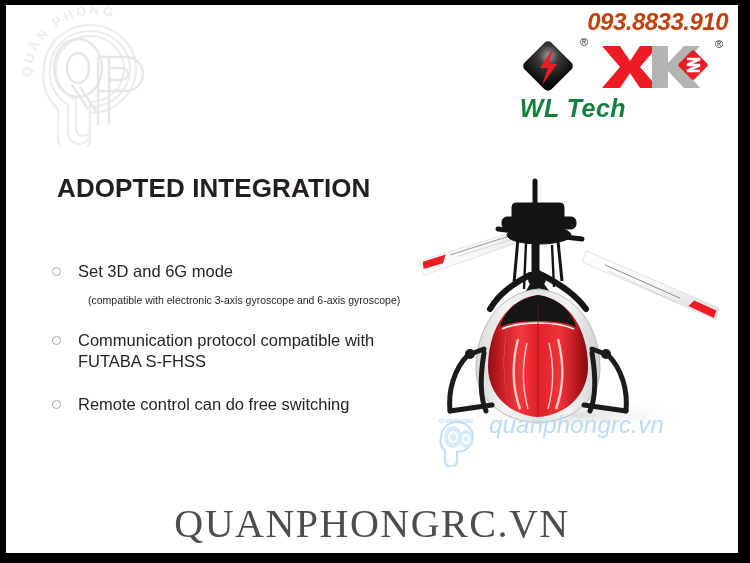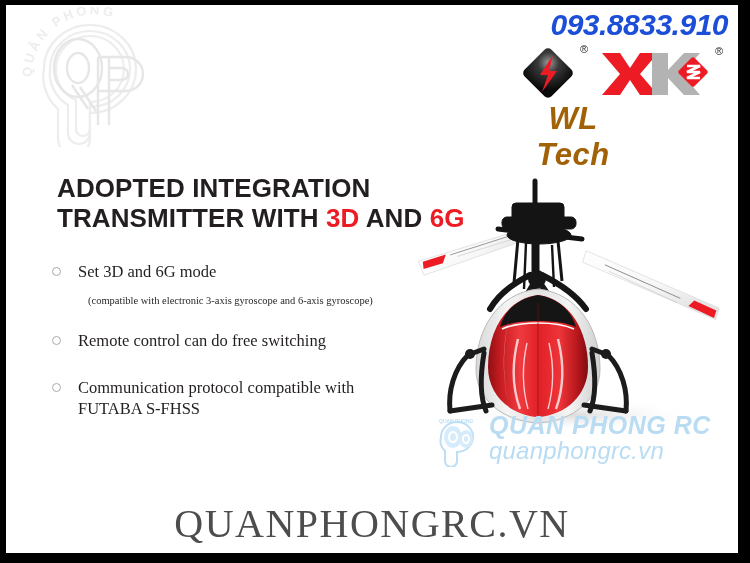--- a/index.html
+++ b/index.html
@@ -39,24 +39,24 @@
 
   
   #brand {
     position: absolute;
     right: 6px;
     top: 4px;
     width: 260px;
     text-align: center;
   }
   #phone {
-    font-size: 30px;
+    font-size: 24px;
     font-weight: bold;
     font-style: italic;
-    color: #1d4ed8;
+    color: #c2410c;
     letter-spacing: -0.5px;
     line-height: 1.05;
     text-align: right;
     padding-right: 4px;
   }
   #logos {
     position: relative;
     height: 62px;
     margin-top: 2px;
   }
@@ -72,24 +72,24 @@
     left: 128px;
     top: 8px;
     width: 110px;
     height: 46px;
   }
   #wl-text {
     position: absolute;
     left: 36px;
     top: 58px;
     width: 130px;
-    font-size: 31px;
+    font-size: 25px;
     font-weight: bold;
     font-style: italic;
-    color: #a16207;
+    color: #15803d;
     letter-spacing: 0.5px;
     text-align: center;
   }
   .reg {
     position: absolute;
     font-size: 11px;
     color: #231f20;
     font-style: normal;
     font-weight: normal;
   }
@@ -113,21 +113,20 @@
   #bullets {
     position: absolute;
     left: 46px;
     top: 256px;
     width: 400px;
   }
   .bullet {
     position: relative;
     padding-left: 26px;
     margin-bottom: 22px;
-    font-family: Liberation Serif, serif;
   }
   .bullet .dot {
     position: absolute;
     left: 0;
     top: 6px;
     width: 9px;
     height: 9px;
     border: 1.6px solid #a7a9ac;
     border-radius: 50%;
     box-sizing: border-box;
@@ -392,61 +391,57 @@
         </g>
         <g fill="#1c1c1c">
           <circle cx="64" cy="211" r="5"></circle>
           <circle cx="200" cy="211" r="5"></circle>
         </g>
       </svg>
     </div>
 
     <div id="headline">
       <div>ADOPTED INTEGRATION</div>
-      <div>
-        <span>TRANSMITTER WITH </span><span class="hl-red">3D</span><span> AND </span><span class="hl-red">6G</span>
-      </div>
     </div>
 
     <div id="bullets">
 
       <div class="bullet">
         <span class="dot"></span>
         <span class="btext">Set 3D and 6G mode</span>
         <span class="bsub">(compatible with electronic 3-axis gyroscope and 6-axis gyroscope)</span>
       </div>
 
+      <div class="bullet">
+        <span class="dot"></span>
+        <span class="btext" style="display:inline-block; width:310px;">Communication protocol compatible with FUTABA S-FHSS</span>
+      </div>
+
       <div class="bullet" style="margin-bottom:26px;">
         <span class="dot"></span>
         <span class="btext">Remote control can do free switching</span>
       </div>
-
-      <div class="bullet">
-        <span class="dot"></span>
-        <span class="btext" style="display:inline-block; width:310px;">Communication protocol compatible with FUTABA S-FHSS</span>
-      </div>
     </div>
 
     <div id="wm">
       <svg width="56" height="52" viewBox="0 0 56 52" style="position:absolute;left:0;top:4px;" aria-hidden="true">
         <g fill="none" stroke="#bcdff5" stroke-width="2">
           <path d="M10,22 a16,15 0 1 1 32,0 a16,15 0 0 1 -16,15 l0,9 a6,6 0 0 1 -12,0 l0,-10 a16,15 0 0 1 -4,-14 z"></path>
         </g>
         <g fill="#d6ecfa">
           <ellipse cx="22" cy="22" rx="9" ry="11"></ellipse>
           <ellipse cx="35" cy="24" rx="7" ry="9"></ellipse>
         </g>
         <g fill="none" stroke="#ffffff" stroke-width="2">
           <ellipse cx="22" cy="22" rx="4" ry="5"></ellipse>
           <ellipse cx="35" cy="24" rx="3" ry="4"></ellipse>
         </g>
         <text x="8" y="8" font-size="5" fill="#bcdff5" font-weight="bold" font-family="Liberation Sans, sans-serif">QUAN PHONG</text>
       </svg>
       <div id="wm-text">
-        <span class="l1">QUAN PHONG RC</span>
         <span class="l2">quanphongrc.vn</span>
       </div>
     </div>
 
     <div id="footer">
       <span id="footer-text">QUANPHONGRC.VN</span>
     </div>
 
   </div>
 </div>

